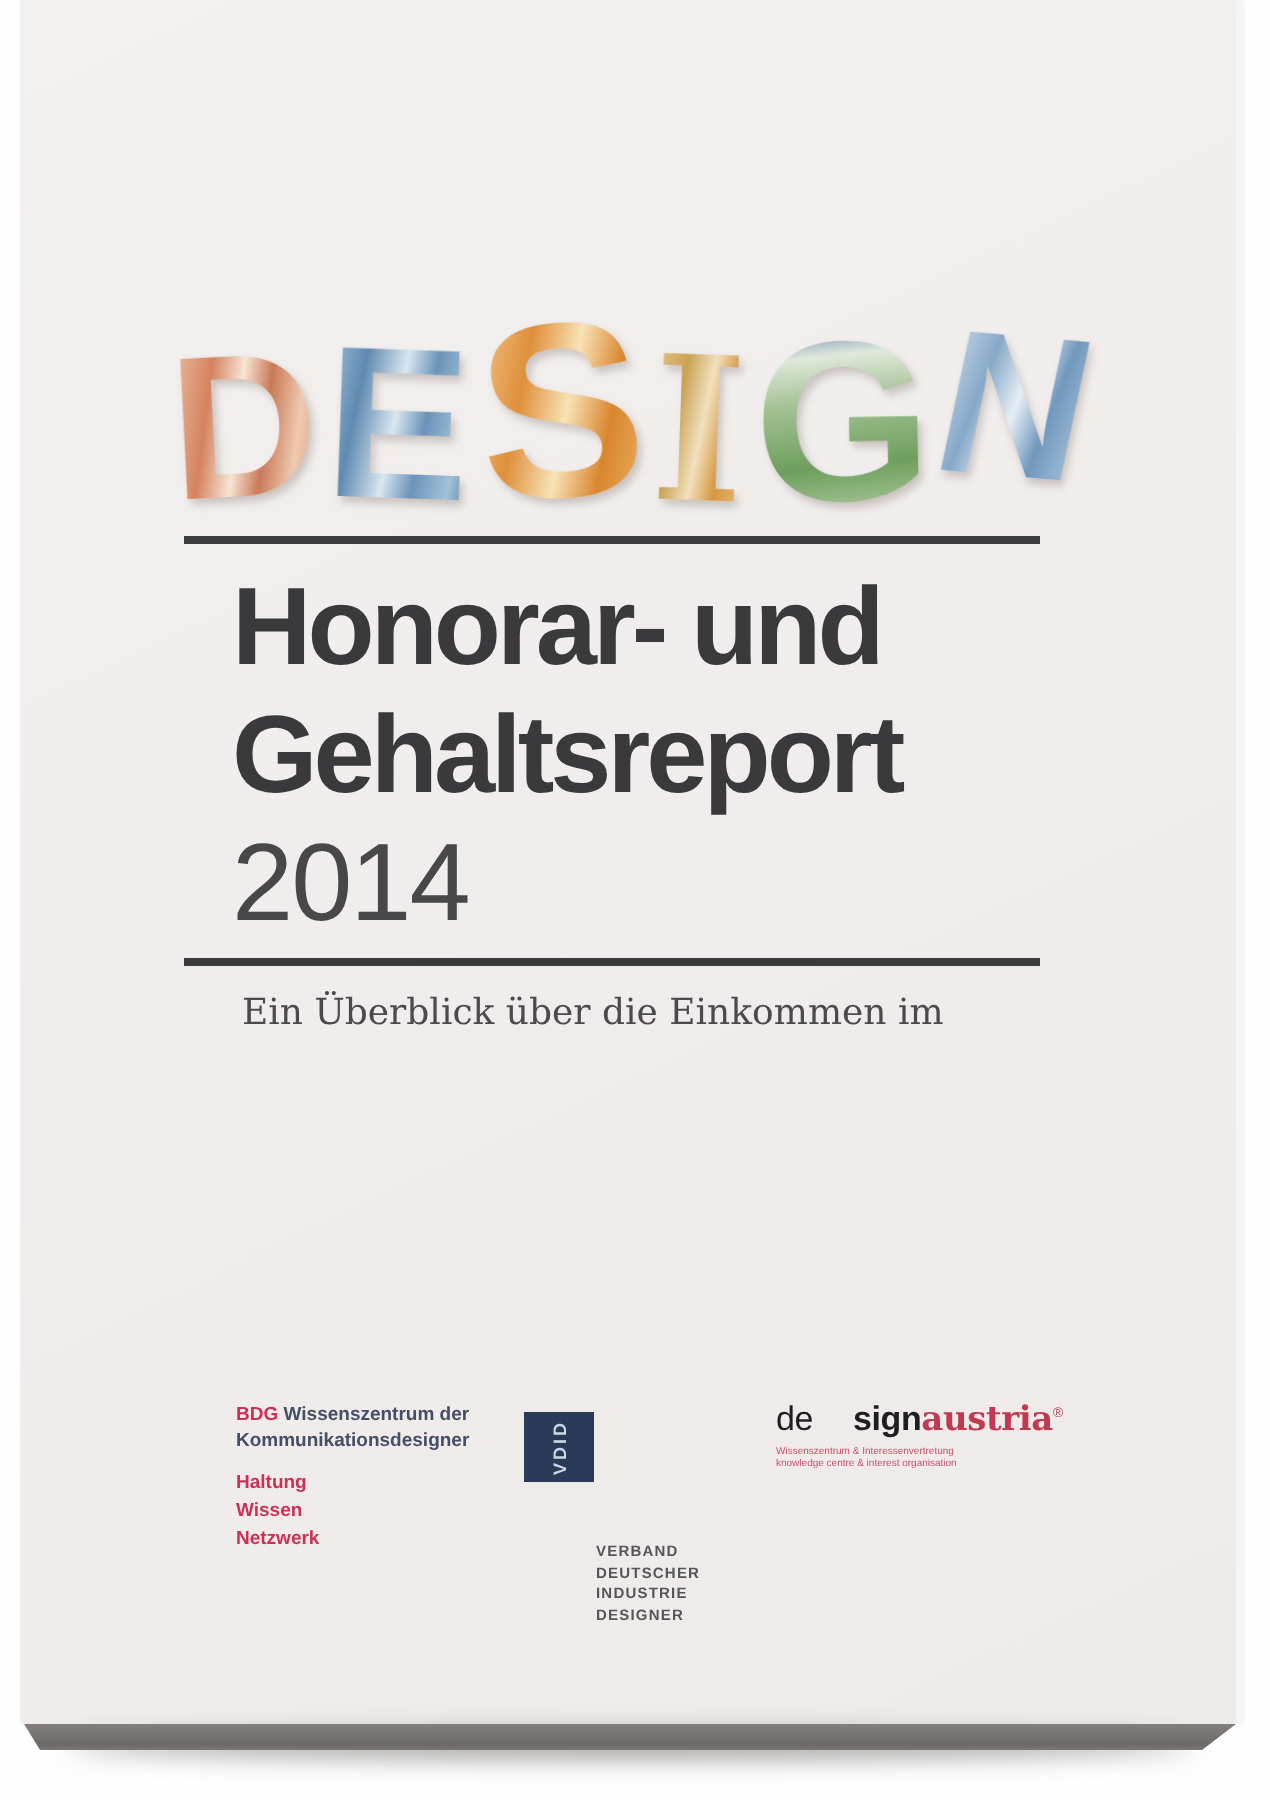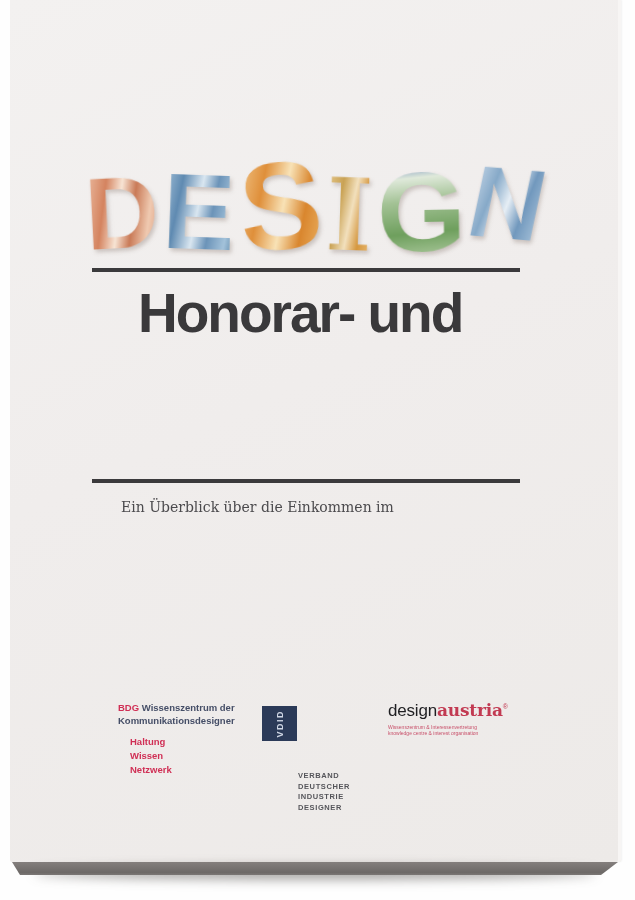--- a/index.html
+++ b/index.html
@@ -35,40 +35,40 @@
       background-image:linear-gradient(100deg,#e7c98e 0%,#c9a254 30%,#f2e0bd 52%,#d5973f 72%,#edc07c 100%);}
   .mw-g{font-size:114px;transform:rotate(-1deg) translateY(6px);
       background-image:linear-gradient(175deg,#5a6fa6 0%,#8ba3c4 10%,#dfe9da 20%,#a3c295 40%,#6e9f5d 68%,#c2d8b4 100%);}
   .mw-n{font-size:102px;transform:rotate(5deg) skewX(-7deg) translateY(-8px);
       background-image:linear-gradient(100deg,#c8d8e8 0%,#86a9c8 28%,#e6eef5 50%,#7198bd 70%,#b0c9de 100%);}
 
   
   .rule{position:absolute;left:82px;width:428px;height:4px;background:#3b3a3c;}
   .rule-top{top:268px;}
   .rule-bottom{top:479px;}
-  .title{position:absolute;left:128px;top:281px;font-weight:700;font-size:55px;
+  .title{position:absolute;left:106px;top:281px;font-weight:700;font-size:55px;
         letter-spacing:-2px;color:#3a393b;line-height:64px;white-space:nowrap;}
   .year{font-weight:400;letter-spacing:-1px;color:#48474a;}
   .subtitle{position:absolute;left:111px;top:492px;font-family:"DejaVu Serif",serif;
-        font-size:14px;color:#4b4a4d;line-height:30px;white-space:nowrap;}
+        font-size:18px;color:#4b4a4d;line-height:30px;white-space:nowrap;}
 
   
   .bdg{position:absolute;left:108px;top:701px;font-size:9.5px;font-weight:700;
         line-height:13px;color:#454e67;}
   .bdg-abbr{color:#d02f55;}
-  .bdg-values{margin-top:8px;color:#d02f55;line-height:14px;margin-left:12px;}
+  .bdg-values{margin-top:8px;color:#d02f55;line-height:14px;}
   .vdid-square{position:absolute;left:252px;top:706px;width:35px;height:35px;
         background:#2b3a58;display:flex;align-items:center;justify-content:center;}
   .vdid-abbr{color:#cfd6e4;font-size:9px;font-weight:700;letter-spacing:1.5px;
         writing-mode:vertical-rl;transform:rotate(180deg);}
   .vdid-caption{position:absolute;left:288px;top:771px;font-size:7.5px;font-weight:700;
         letter-spacing:.6px;line-height:10.5px;color:#55555a;}
   .da{position:absolute;left:378px;top:700px;}
   .da-main{font-size:17px;color:#1f1f22;letter-spacing:-.2px;white-space:nowrap;}
-  .da-sign{font-weight:400;}
+  .da-sign{font-weight:700;padding-left:20px;}
   .da-austria{font-family:"DejaVu Serif",serif;font-weight:600;color:#c23a52;}
   .da-mark{font-size:7px;vertical-align:super;color:#c23a52;font-style:normal;}
   .da-tagline{margin-top:3px;font-size:5px;line-height:6px;color:#c8506a;white-space:nowrap;}
 </style>
 </head>
 <body>
 
 <div class="page">
   <div class="book">
 
@@ -78,20 +78,22 @@
       <span class="mw mw-s">S</span>
       <span class="mw mw-i">I</span>
       <span class="mw mw-g">G</span>
       <span class="mw mw-n">N</span>
     </div>
 
     <div class="rule rule-top"></div>
 
     <div class="title">
       <div>Honorar- und</div>
+      <div>Gehaltsreport</div>
+      <div class="year">2014</div>
     </div>
 
     <div class="rule rule-bottom"></div>
 
     <div class="subtitle">
       <div>Ein Überblick über die Einkommen im</div>
     </div>
 
     <div class="bdg">
       <div>

